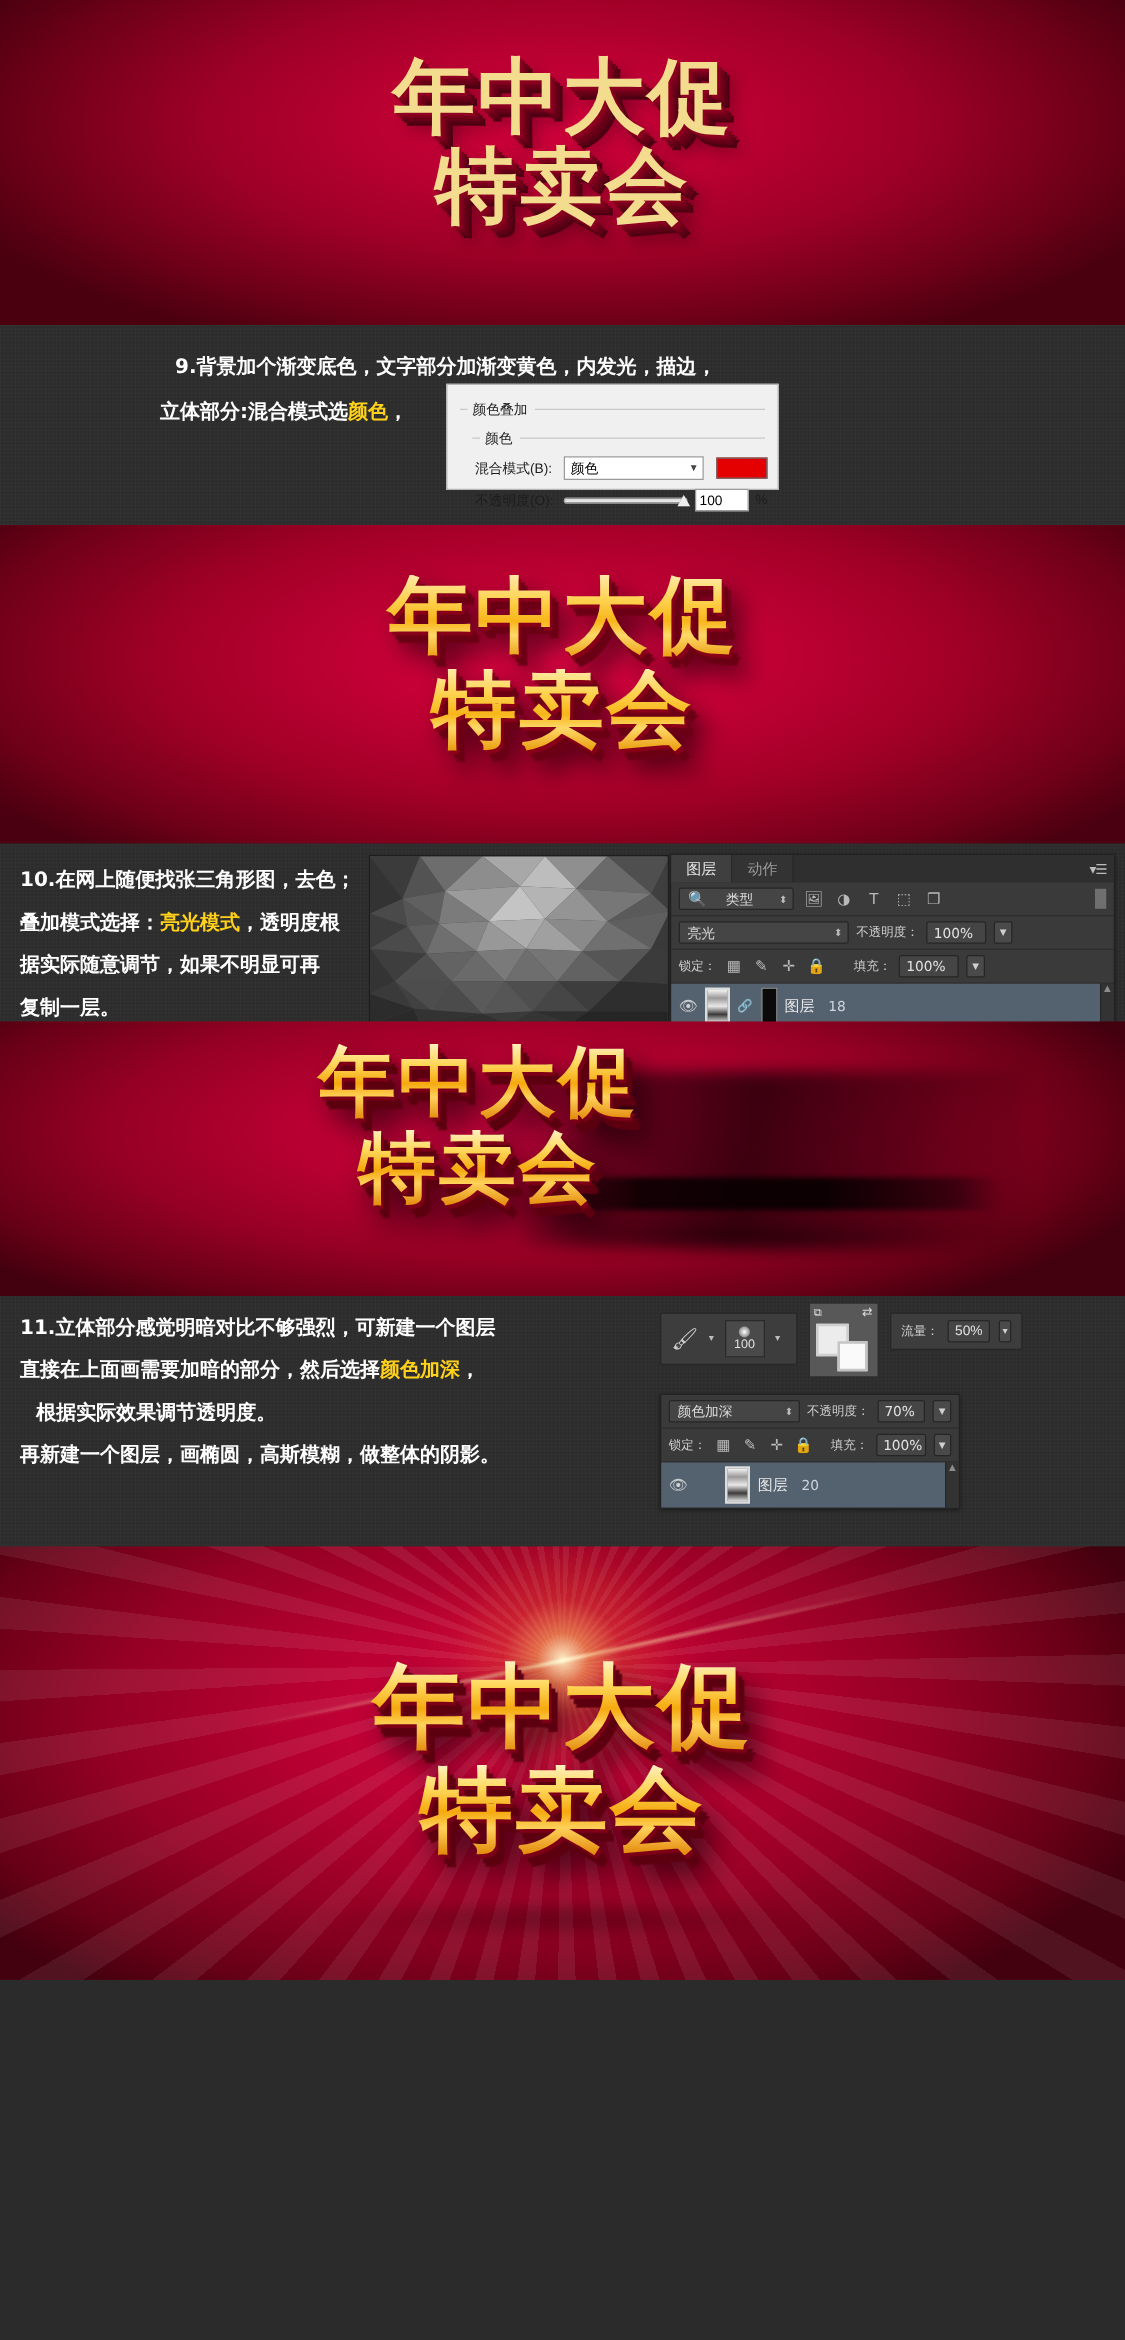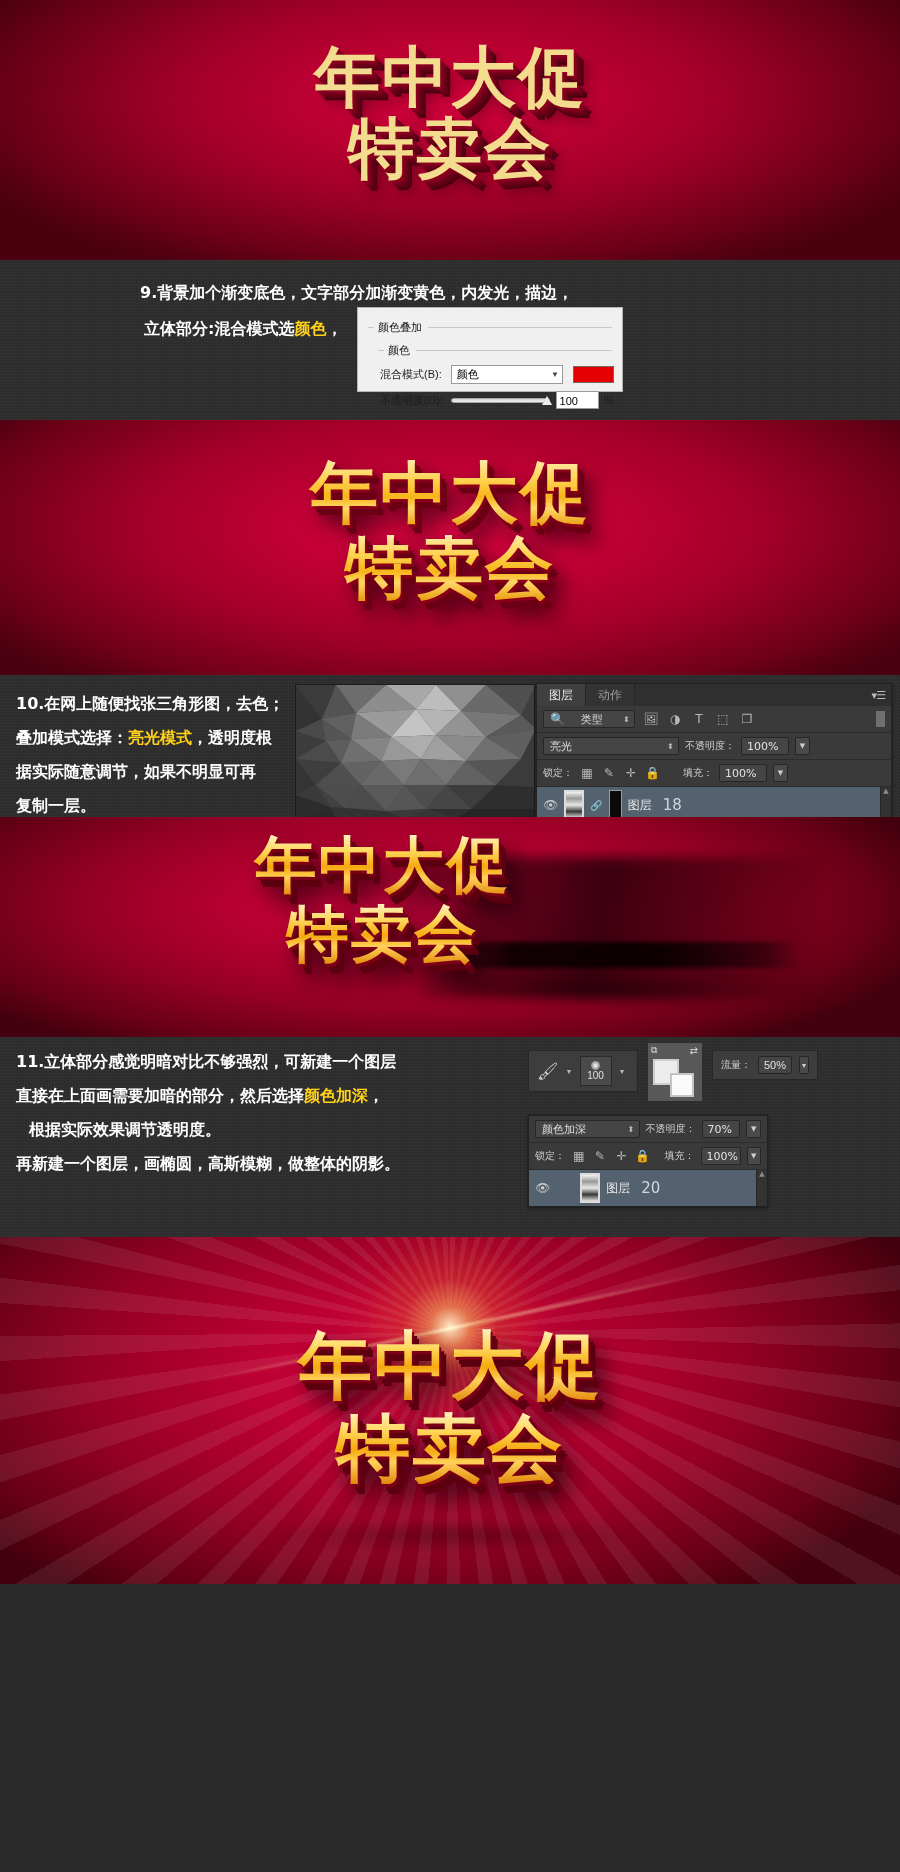--- a/index.html
+++ b/index.html
@@ -144,21 +144,21 @@
   .ps-combo .ar { font-size:8px; color:#bbb; margin-left:6px;}
   .ps-field {
     background:#454545; border:1px solid #262626; border-radius:2px; height:18px;
     display:flex; align-items:center; padding:0 5px; color:#e2e2e2; font-size:11px;
   }
   .ps-btn-ar { width:15px; height:18px; background:#4a4a4a; border:1px solid #262626; border-radius:2px; display:flex; align-items:center; justify-content:center; color:#cfcfcf; font-size:7px;}
   .ps-lbl { color:#cfcfcf; font-size:10px; white-space:nowrap;}
   .ps-icon { width:16px; height:16px; display:flex; align-items:center; justify-content:center; color:#b9b9b9; font-size:12px;}
   .layer-row { display:flex; align-items:center; height:36px; background:#54616f; padding:0 6px; gap:6px;}
   .layer-name { color:#e8e8e8; font-size:12px;}
-  .layer-num { color:#cfd6de; font-size:15px; margin-left:5px;}
+  .layer-num { color:#cfd6de; font-size:11px; margin-left:5px;}
   .thumb-mask { width:20px; height:30px; background:linear-gradient(180deg,#f2f2f2,#9a9a9a,#e8e8e8,#3a3a3a,#e0e0e0); border:2px solid #dcdcdc;}
   .thumb-black { width:13px; height:30px; background:#0a0a0a; border:1px solid #9b9b9b;}
   .eye { color:#cfcfcf; font-size:12px;}
   .scrollcol { width:11px; background:#333; border-left:1px solid #262626; display:flex; align-items:flex-start; justify-content:center; color:#8d8d8d; font-size:7px;}
 
   .tri-img { position:absolute; border:1px solid #1d1d1d; overflow:hidden; background:#3d3d3d;}
   .tri-img svg { display:block; }
 
   .brushbar {
     position:absolute; background:#3d3d3d; border:1px solid #272727; border-radius:2px;
@@ -174,21 +174,21 @@
     <div class="poster-bg bg-radial-red"></div>
     <div class="headline" style="position:absolute;left:0;right:0;top:46px;font-size:66px;">
       <span class="l1 gold-flat">年中大促</span>
       <span class="l2 gold-flat" style="margin-top:6px;">特卖会</span>
     </div>
   </div>
 
   <div class="band" style="height:160px;">
     <div class="band-inner">
       <div class="note" style="left:140px; top:18px;">9.背景加个渐变底色，文字部分加渐变黄色，内发光，描边，</div>
-      <div class="note" style="left:144px; top:54px;">
+      <div class="note" style="left:128px; top:54px;">
         <span>立体部分:混合模式选</span><span class="hl">颜色</span><span>，</span>
       </div>
 
       <div class="dlg" style="left:357px; top:47px; width:266px; height:85px;">
         <div class="fset">
           <div class="fset-line"></div>
           <span class="fset-lbl">颜色叠加</span>
         </div>
         <div class="fset" style="margin-left:12px;">
           <div class="fset-line"></div>

